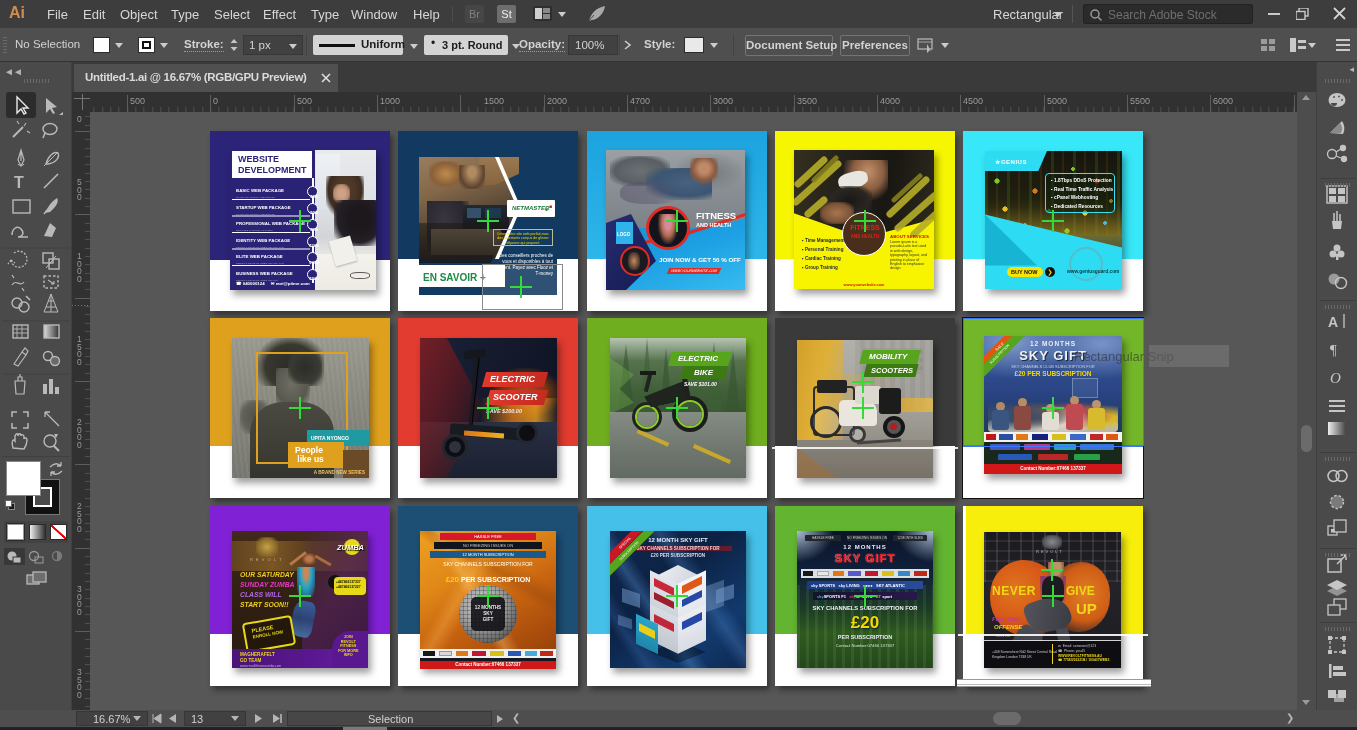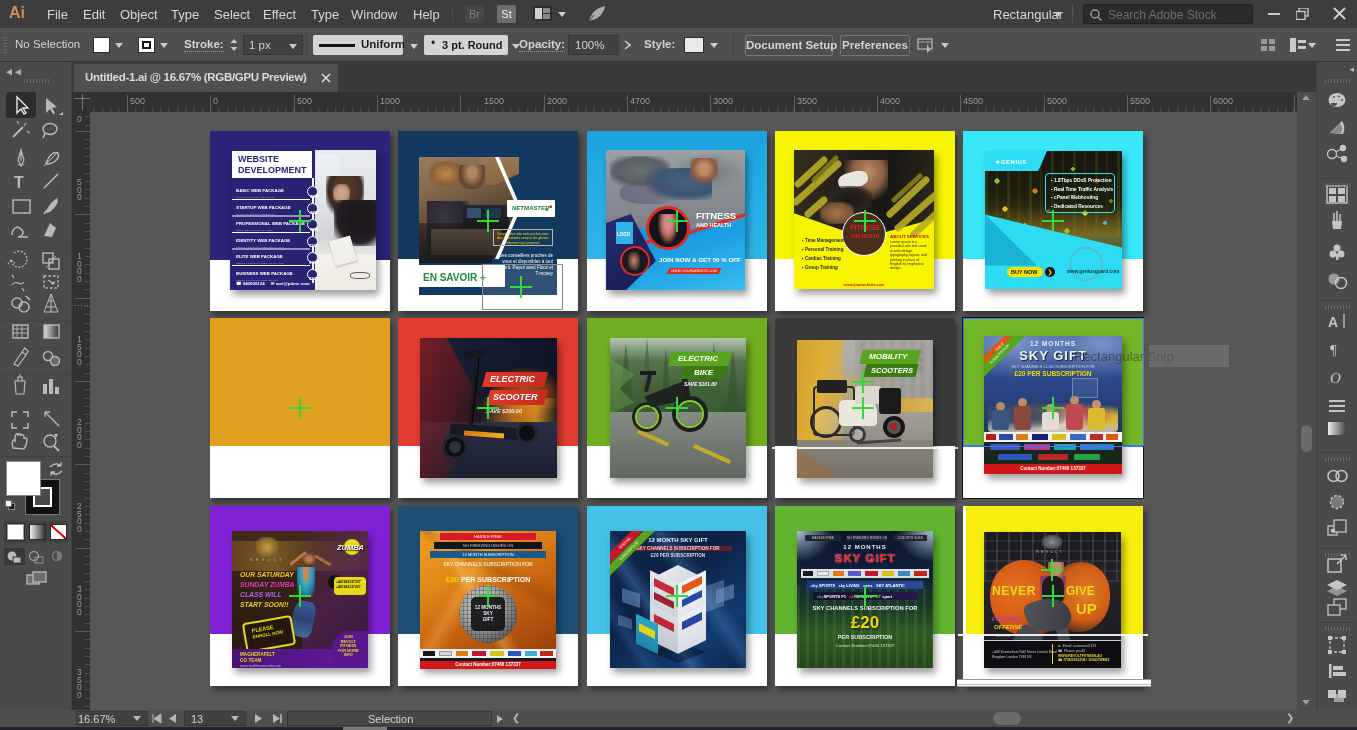--- a/index.html
+++ b/index.html
@@ -428,20 +428,37 @@
   <div class="abs" style="left:22px;top:116px;width:36px;height:10px;background:#f8e400;border-radius:5px">
           <span style="position:absolute;left:4px;top:2px;color:#111;font-weight:bold;font-size:5.5px">BUY NOW</span>
         </div>
   <div class="abs" style="left:60px;top:116px;width:10px;height:10px;background:#111;border-radius:50%;color:#f8e400;font-size:6px;text-align:center;line-height:10px">❯</div>
   <div class="abs" style="left:82px;top:118px;color:#083a42;font-size:4.8px;font-weight:bold">www.geniusguard.com</div>
  </div>
 </div>
 
 <div class="ab" style="left:120px;top:206px">
       <div class="bg" style="background:#dfa11d"></div>
+ <div class="poster" style="left:22px;top:20px;width:137px;height:140px;background:linear-gradient(180deg,#98988f 0%,#88887f 45%,#767670 100%)">
+  <div class="abs" style="left:0;top:0;width:137px;height:140px;background:repeating-linear-gradient(84deg,rgba(255,255,255,.05) 0 2px,transparent 2px 5px)"></div>
+  <div class="abs" style="left:26px;top:0px;width:66px;height:48px;background:radial-gradient(ellipse at 50% 60%,#2c2c28 0%,#38382f 55%,transparent 80%)"></div>
+  <div class="abs" style="left:44px;top:30px;width:34px;height:40px;background:radial-gradient(ellipse at 45% 40%,#6e6e64 0%,#585850 60%,transparent 85%)"></div>
+  <div class="abs" style="left:56px;top:12px;width:34px;height:34px;background:radial-gradient(ellipse,#2c2c28 0%,#3a3a34 60%,transparent 85%)"></div>
+  <div class="abs" style="left:8px;top:62px;width:30px;height:34px;background:radial-gradient(ellipse,#50504a 0%,#62625a 60%,transparent 88%)"></div>
+  <div class="abs" style="left:18px;top:64px;width:84px;height:76px;background:linear-gradient(180deg,#4a4a42 0%,#3e3e36 60%,#34342e 100%);border-radius:40% 40% 0 0"></div>
+  <div class="abs" style="left:24px;top:14px;width:92px;height:112px;border:2px solid #dfa11d;clip-path:polygon(0 0,100% 0,100% 100%,24% 100%,18% 108%,12% 100%,0 100%)"></div>
+  <div class="abs" style="right:-2px;top:92px;width:64px;height:16px;background:#1f9aa0">
+          <span style="position:absolute;right:22px;top:5px;color:#fff;font-size:5px;font-weight:bold">UPITA NYONGO</span>
+        </div>
+  <div class="abs" style="left:56px;top:104px;width:56px;height:26px;background:#dfa11d">
+          <span style="position:absolute;left:7px;top:4px;color:#fff;font-size:8.5px;font-weight:bold;line-height:9px">People<br>&nbsp;like us</span>
+        </div>
+  <div class="abs" style="right:-2px;top:112px;width:28px;height:30px;background:#6b4a28"></div>
+  <div class="abs" style="right:4px;top:132px;color:#f0c060;font-size:4.6px;font-weight:bold">A BRAND NEW SERIES</div>
+ </div>
 </div>
 <div class="ab" style="left:308px;top:206px">
       <div class="bg" style="background:#e23b2f"></div>
  <div class="poster" style="left:22px;top:20px;width:137px;height:140px;background:linear-gradient(115deg,#1c2236 0%,#141a2c 45%,#0c1020 100%)">
   <div class="abs" style="left:70px;top:30px;width:70px;height:50px;background:radial-gradient(ellipse,#c05a14 0%,#843a10 45%,transparent 75%);opacity:.9"></div>
   <div class="abs" style="left:60px;top:60px;width:80px;height:30px;background:linear-gradient(90deg,transparent,#d87818 40%,#f0a020 70%,transparent);opacity:.8"></div>
   <div class="abs" style="left:0;top:84px;width:137px;height:56px;background:linear-gradient(180deg,#2a3044 0%,#1a2030 100%)"></div>
   <div class="abs" style="left:0;top:0;width:64px;height:140px;background:linear-gradient(110deg,rgba(175,28,28,.6) 0%,rgba(140,20,20,.42) 50%,rgba(90,15,15,.2) 78%);clip-path:polygon(0 0,42% 0,100% 50%,42% 100%,0 100%)"></div>
   <div class="abs" style="left:52px;top:16px;width:3px;height:76px;background:#181a20;transform:rotate(6deg);box-shadow:1px 0 1px #000"></div>
   <div class="abs" style="left:44px;top:12px;width:22px;height:8px;background:#15171d;border-radius:2px;transform:rotate(-8deg)"></div>
@@ -869,21 +886,21 @@
  <div class="dotgrip" style="left:8px;top:243px;width:26px"></div>
  <div class="abs" style="left:2px;top:390px;width:37px;height:1px;background:#3e3e3e"></div>
  <div class="dotgrip" style="left:8px;top:395px;width:26px"></div>
  <div class="abs" style="left:2px;top:486px;width:37px;height:1px;background:#3e3e3e"></div>
  <div class="dotgrip" style="left:8px;top:491px;width:26px"></div>
  <div class="abs" style="left:2px;top:560px;width:37px;height:1px;background:#3e3e3e"></div>
  <div class="dotgrip" style="left:8px;top:565px;width:26px"></div>
 </div>
 <div id="statusbar">
  <div class="fld" style="left:76px;top:1px;width:72px;height:15px">
-      <span style="position:absolute;left:1px;top:1px">16.67%</span>
+      <span style="position:absolute;left:16px;top:1px">16.67%</span>
     </div>
  <div class="varrow" style="left:133px;top:6px;border-top-color:#b5b5b5"></div>
  <svg class="abs" style="left:151px;top:3px" width="30" height="11" viewBox="0 0 30 11">
       <path d="M2 1 L2 10 M10 1 L3 5.5 L10 10 Z" fill="#b5b5b5" stroke="#b5b5b5"></path>
       <path d="M25 1 L18 5.5 L25 10 Z" fill="#b5b5b5"></path>
     </svg>
  <div class="fld" style="left:184px;top:1px;width:62px;height:15px">
       <span style="position:absolute;left:6px;top:1px">13</span>
     </div>
  <div class="varrow" style="left:231px;top:6px;border-top-color:#b5b5b5"></div>

